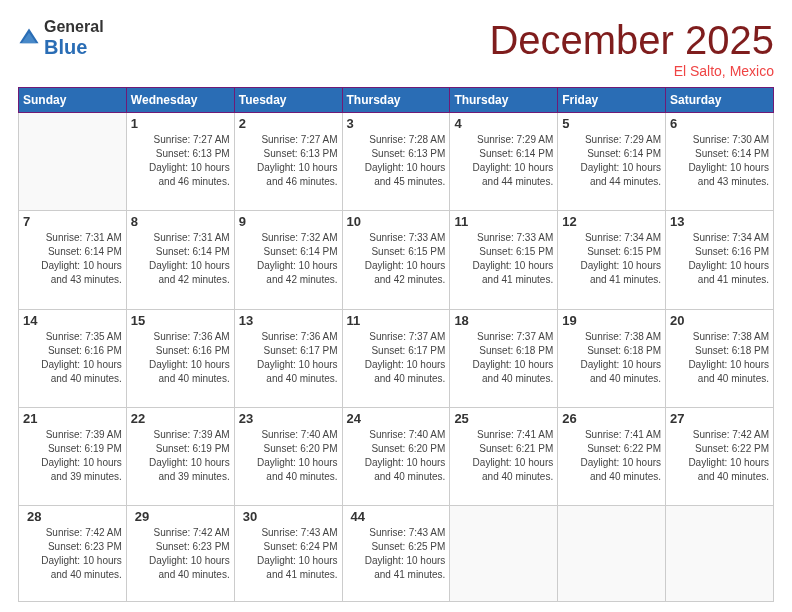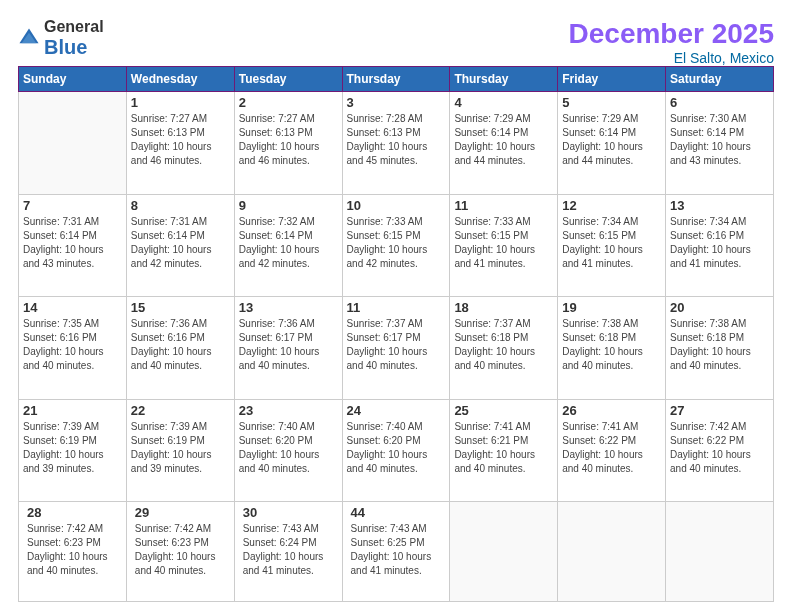--- a/index.html
+++ b/index.html
@@ -14,20 +14,21 @@
       width: 792px;
       height: 612px;
       padding: 18px 18px 10px 18px;
       display: flex;
       flex-direction: column;
     }
     .header {
       display: flex;
       justify-content: space-between;
       align-items: flex-start;
+      margin-bottom: 8px;
     }
     .logo {
       display: flex;
       align-items: center;
       gap: 4px;
     }
     .logo-text {
       display: flex;
       flex-direction: column;
       line-height: 1.1;
@@ -43,27 +44,27 @@
       color: #2a6db5;
     }
     .logo-icon {
       width: 22px;
       height: 22px;
     }
     .title-area {
       text-align: right;
     }
     .month-title {
-      font-size: 28px;
-      font-weight: bold;
-      color: #8b5cf6;
+      font-size: 40px;
+      font-weight: normal;
+      color: #7f1d1d;
     }
     .subtitle {
       font-size: 14px;
-      color: #0369a1;
+      color: #ef4444;
     }
     .calendar {
       flex: 1;
       border: 1px solid #ccc;
       border-collapse: collapse;
       width: 100%;
       table-layout: fixed;
     }
     .calendar th {
       background: #2a6db5;
@@ -89,20 +90,21 @@
     .day-number {
       font-size: 13px;
       font-weight: bold;
       margin-bottom: 2px;
       display: block;
     }
     .day-info {
       font-size: 10px;
       color: #444;
       line-height: 1.4;
+      text-align: right;
     }
     .last-row td {
       height: 75px;
       padding-left: 8px;
     }
   </style>
 </head>
 <body>
 
 <div class="page">

